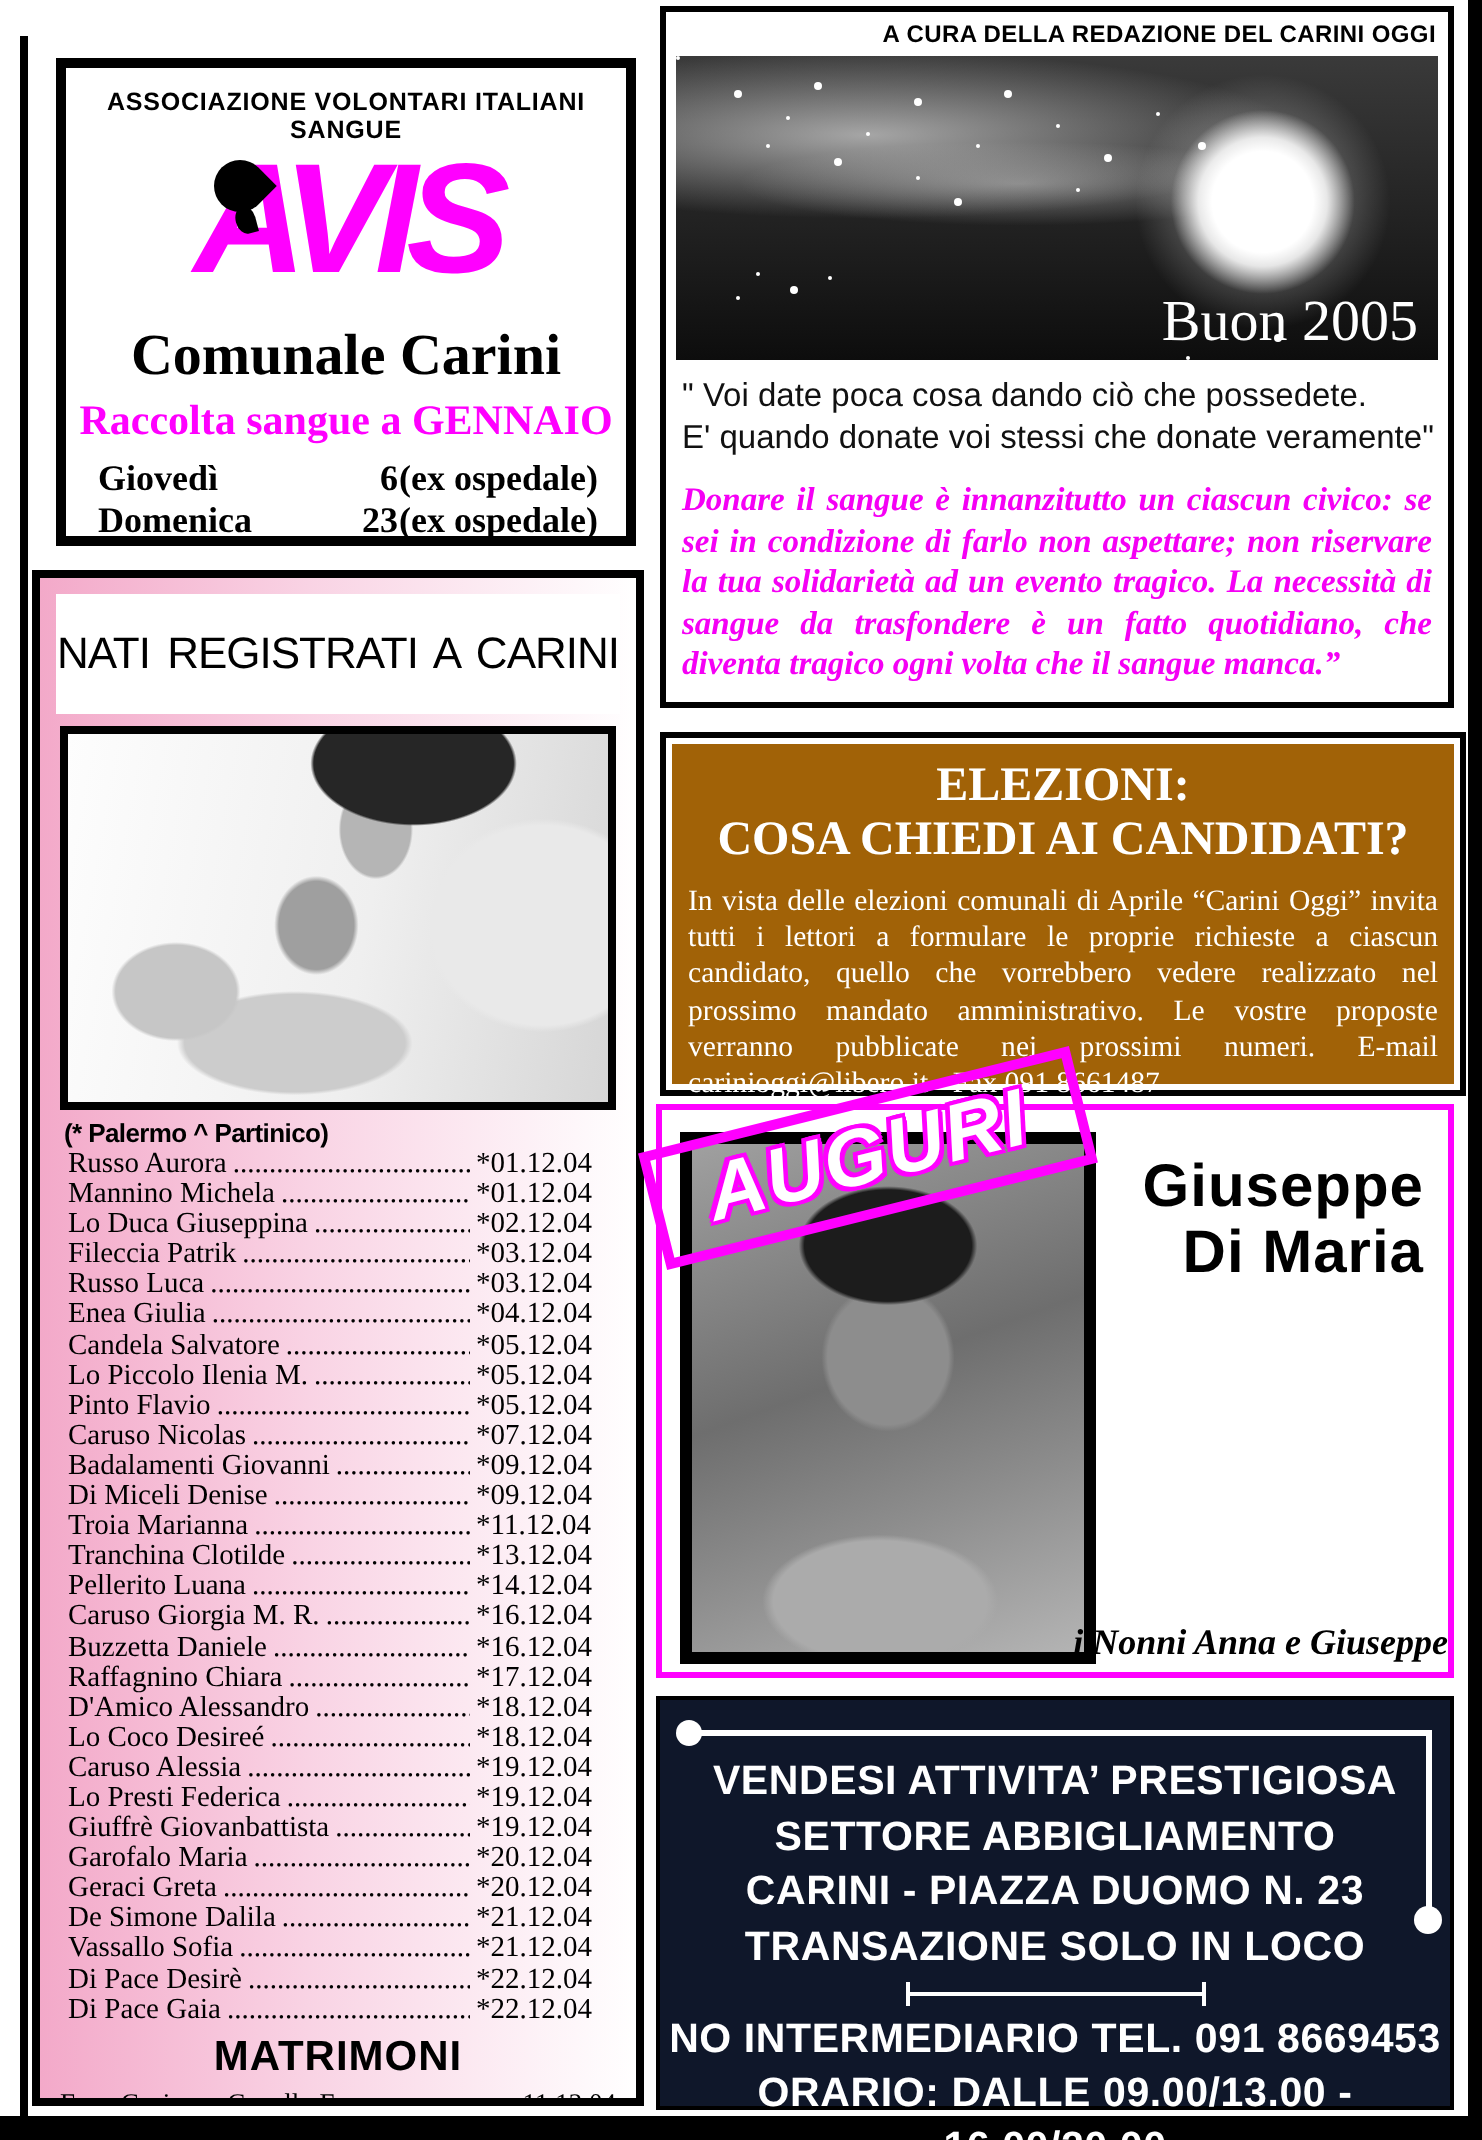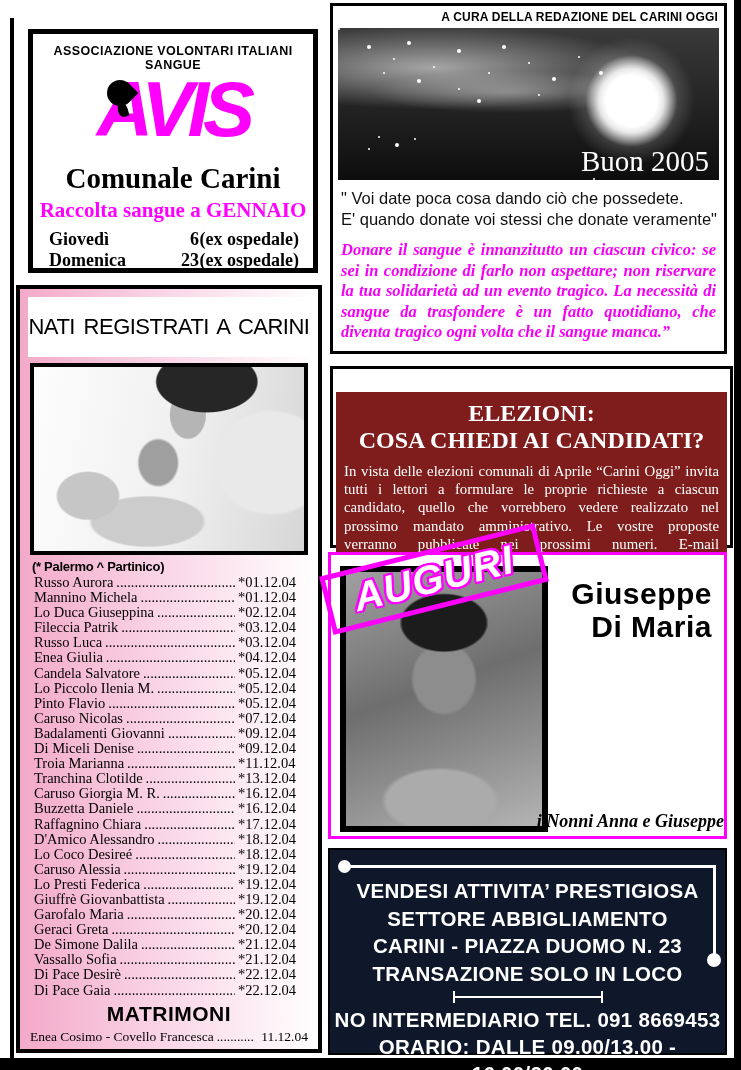--- a/index.html
+++ b/index.html
@@ -75,21 +75,21 @@
         40px 108px 0 #fff,58px 116px 0 1px #fff,76px 110px 0 #fff,30px 120px 0 #fff,
         200px 66px 0 #fff,305px 70px 0 1px #fff,255px 150px 0 #fff,300px 140px 0 1px #fff;}
   .buon{position:absolute;right:10px;bottom:2px;color:#fff;font-family:"Liberation Serif",serif;font-size:29px;}
   .quote{padding:8px 6px 0 8px;font-size:16.5px;line-height:21px;color:#111;}
   .appeal{padding:10px 8px 0 8px;font-family:"Liberation Serif",serif;font-weight:bold;font-style:italic;
           font-size:16.5px;line-height:20.5px;color:#f500f5;text-align:justify;}
 
   
   .ele-box{position:absolute;left:330px;top:366px;width:391px;height:170px;border:3px solid #000;
            background:#fff;padding:3px;box-sizing:content-box;}
-  .ele-inner{width:100%;height:100%;background:#7f1d1d;color:#fff;box-sizing:border-box;padding:8px 8px 12px 8px;margin-top:20px;}
+  .ele-inner{width:100%;height:100%;background:#a16207;color:#fff;box-sizing:border-box;padding:8px 8px 12px 8px;}
   .ele-title{text-align:center;font-family:"Liberation Serif",serif;font-weight:bold;font-size:24px;line-height:27px;}
   .ele-body{margin-top:8px;font-family:"Liberation Serif",serif;font-size:14.8px;line-height:18.2px;text-align:justify;}
 
   
   .aug-box{position:absolute;left:328px;top:552px;width:393px;height:281px;border:3px solid #ff00ff;background:#fff;}
   .photo-boy{position:absolute;left:9px;top:11px;width:196px;height:254px;border:6px solid #000;
       background:
         radial-gradient(ellipse 72px 48px at 50% 20%, #1c1c1c 58%, rgba(0,0,0,0) 62%),
         radial-gradient(ellipse 52px 58px at 50% 42%, #8d8d8d 58%, rgba(0,0,0,0) 64%),
         radial-gradient(ellipse 24px 12px at 50% 52%, #2e2e2e 55%, rgba(0,0,0,0) 70%),
@@ -238,20 +238,25 @@
           <span class="dots"></span>
           <span class="birth-date">*11.12.04</span>
         </div>
 
         <div class="birth-row">
           <span class="birth-name">Tranchina Clotilde</span>
           <span class="dots"></span>
           <span class="birth-date">*13.12.04</span>
         </div>
 
+        <div class="birth-row">
+          <span class="birth-name">Pellerito Luana</span>
+          <span class="dots"></span>
+          <span class="birth-date">*14.12.04</span>
+        </div>
 
         <div class="birth-row">
           <span class="birth-name">Caruso Giorgia M. R.</span>
           <span class="dots"></span>
           <span class="birth-date">*16.12.04</span>
         </div>
 
         <div class="birth-row">
           <span class="birth-name">Buzzetta Daniele</span>
           <span class="dots"></span>

